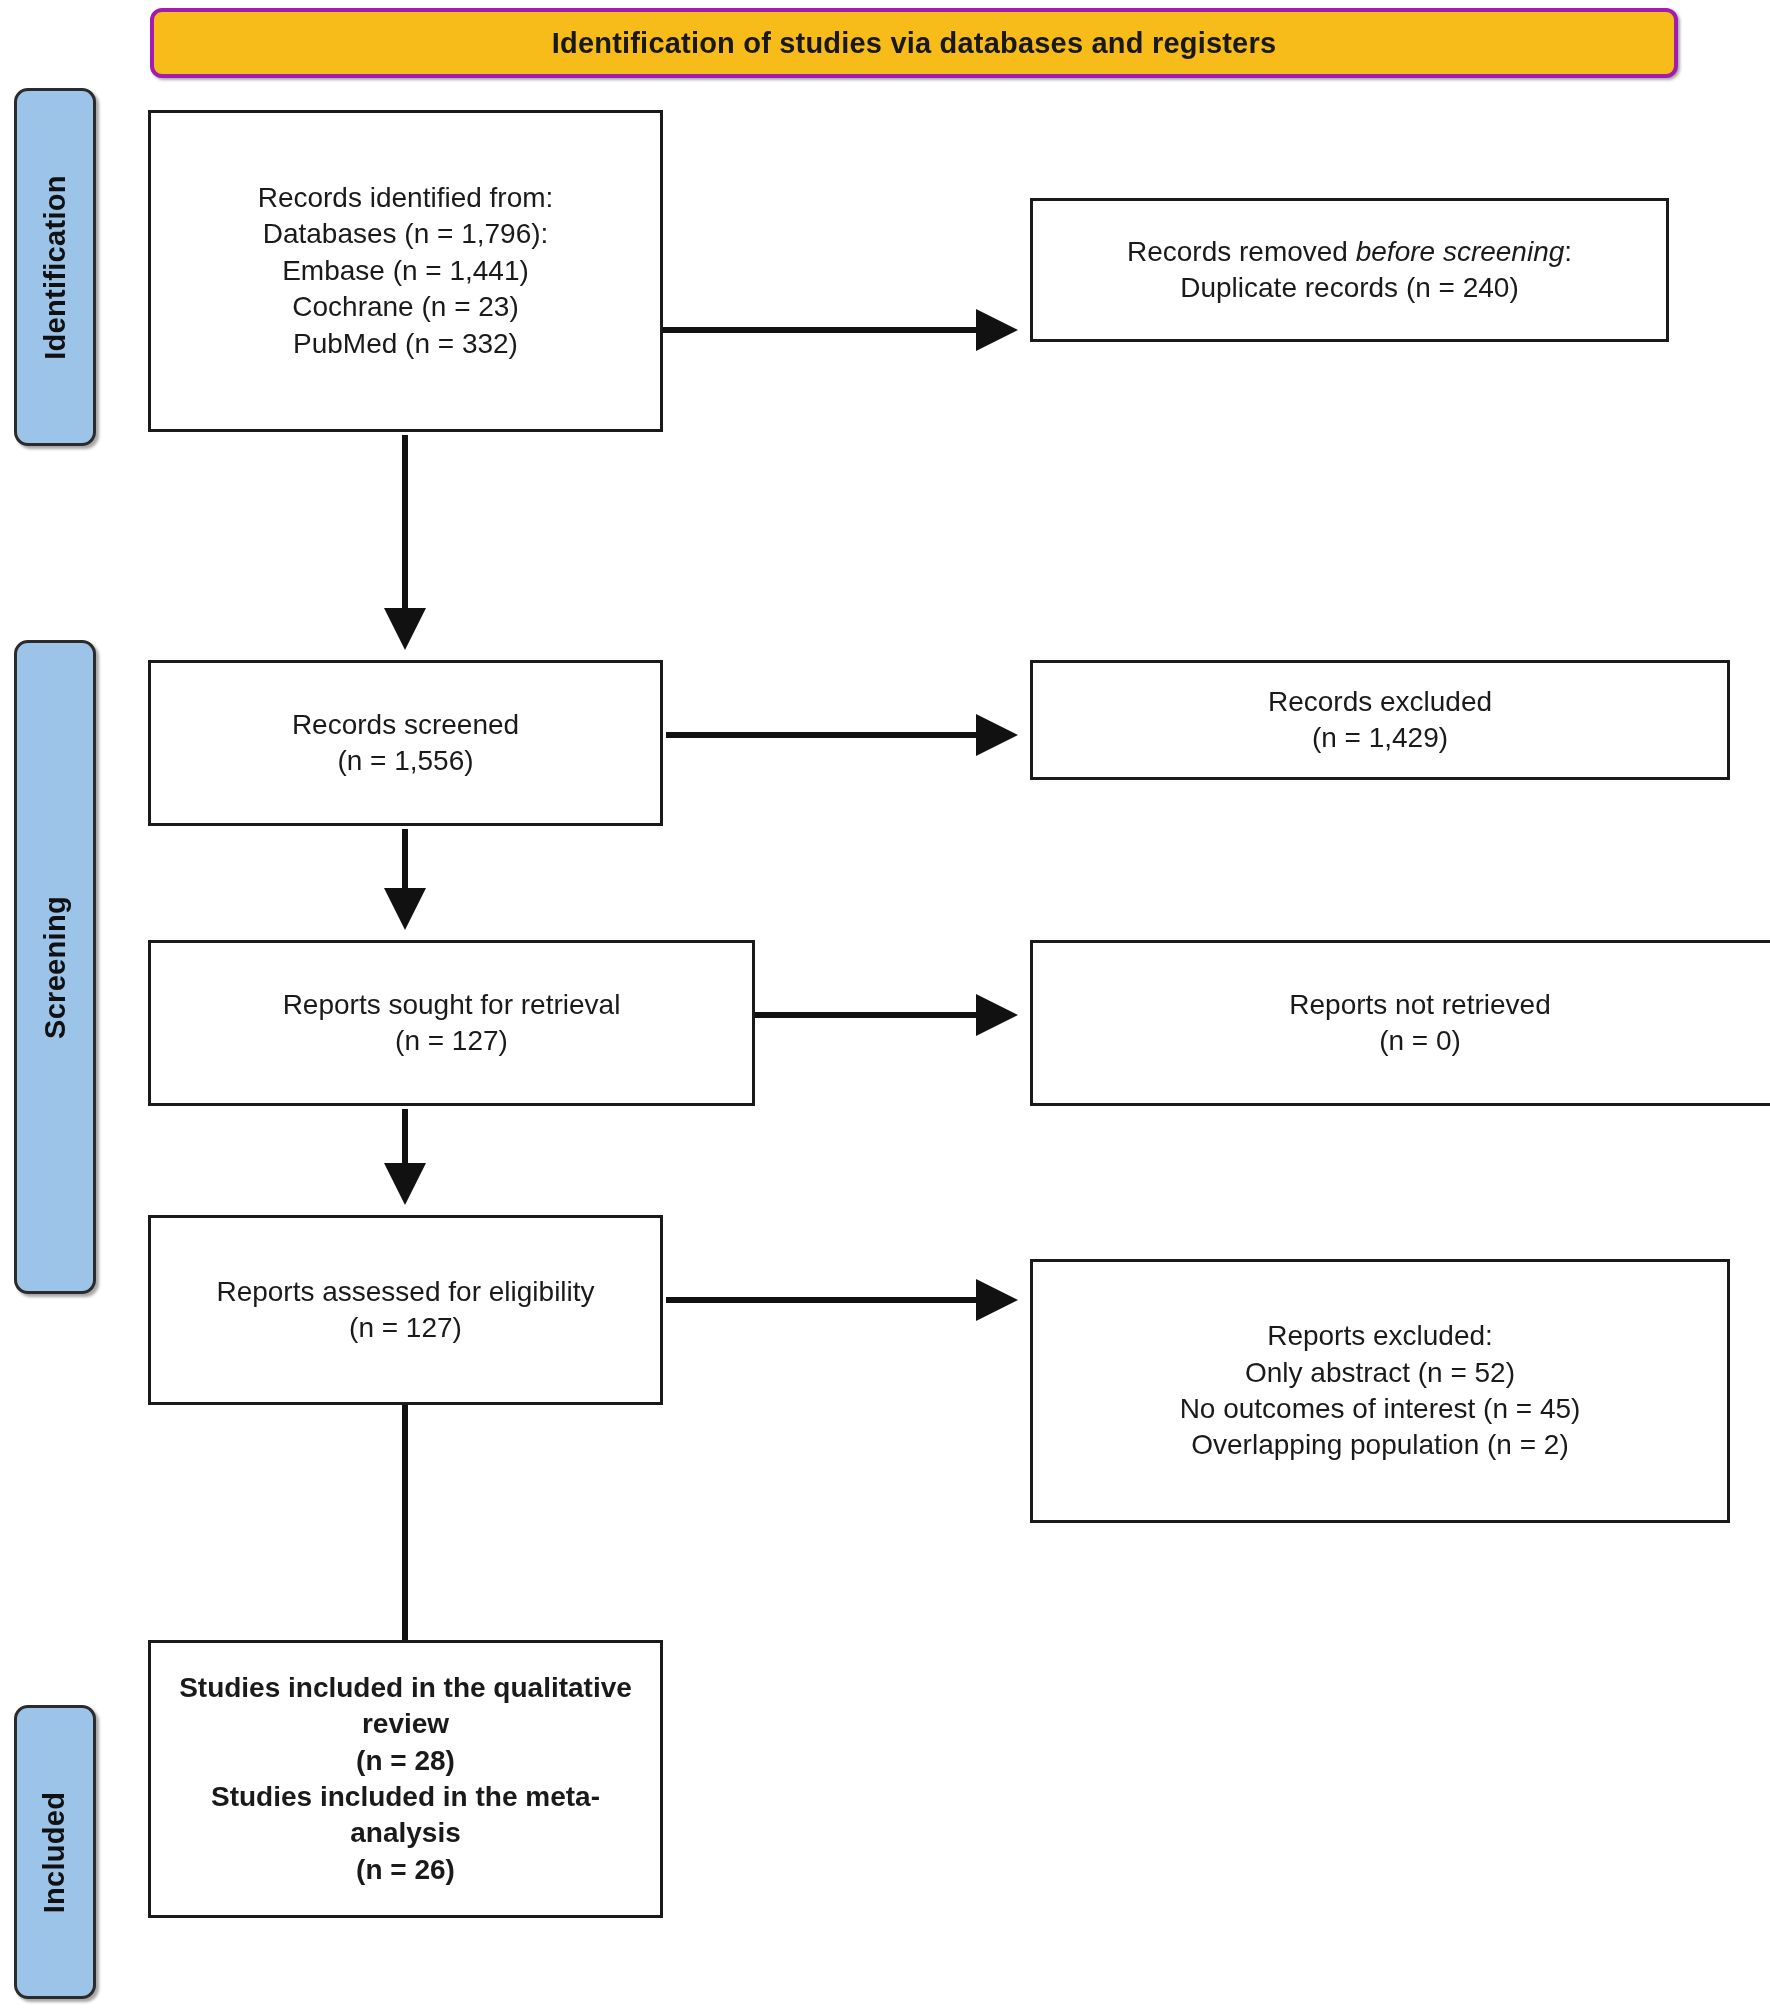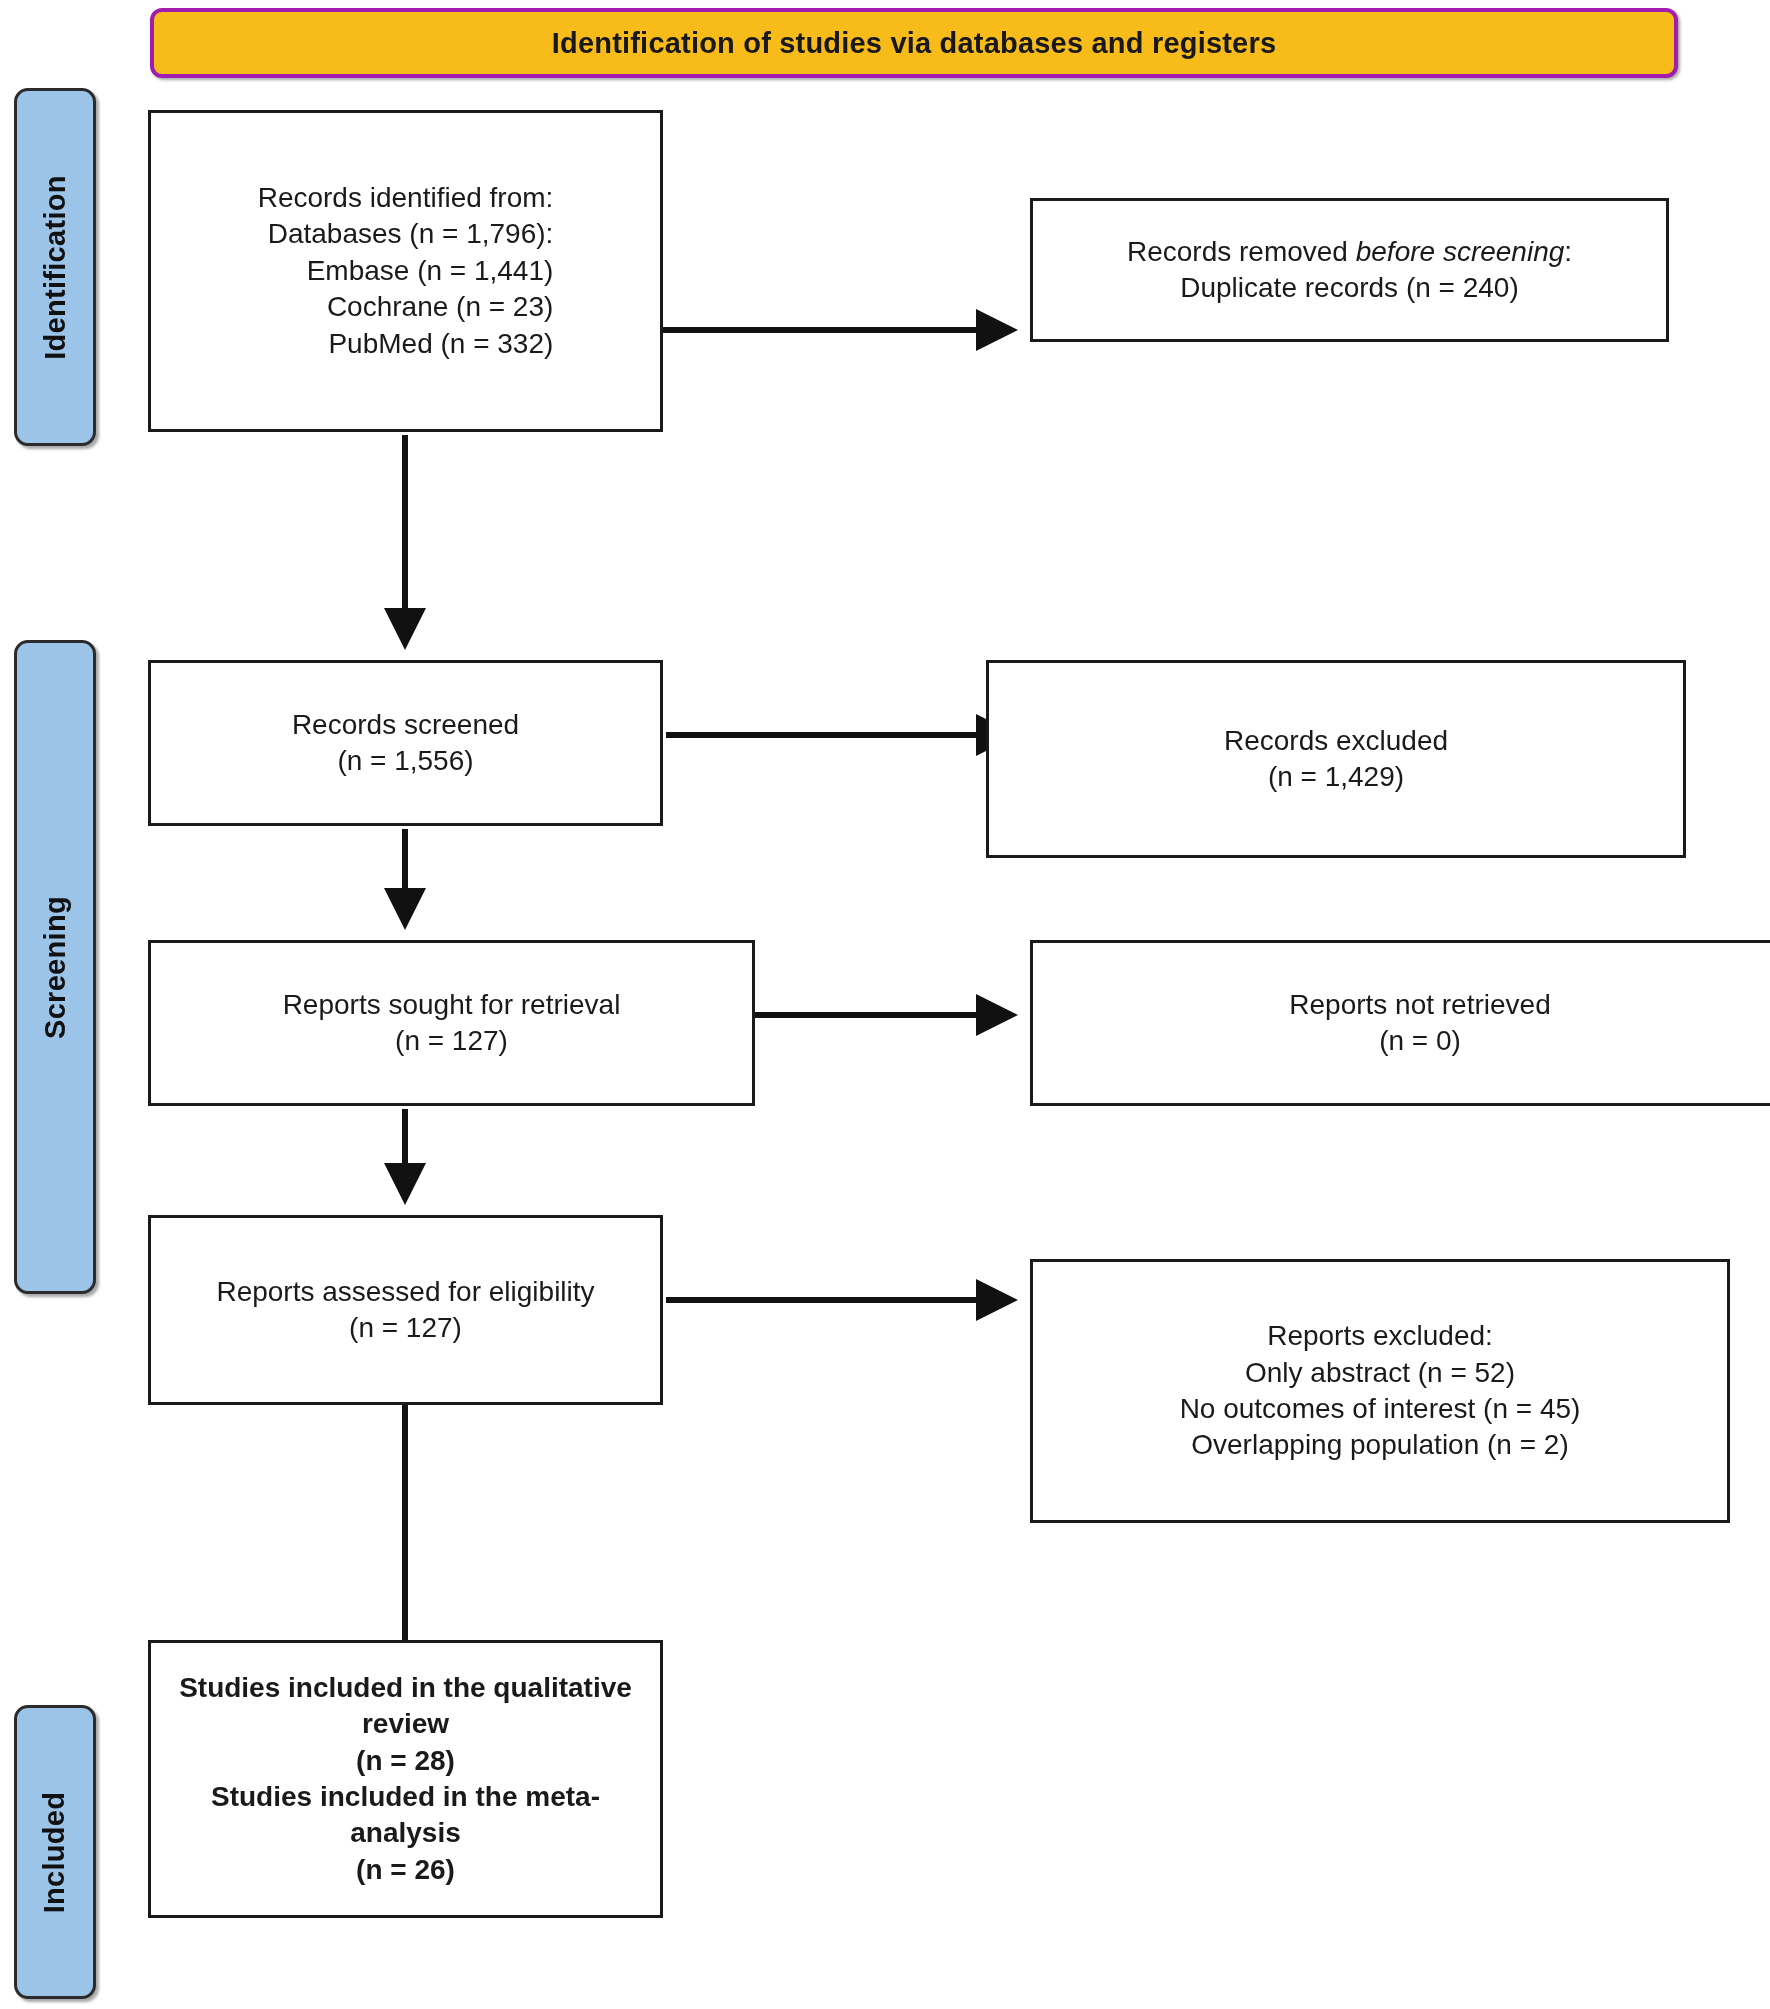--- a/index.html
+++ b/index.html
@@ -77,36 +77,36 @@
     padding: 6px 10px;
   }
   .flow-box .box-text {
     font-size: 28px;
     line-height: 1.30;
     color: #1A1A1A;
     text-align: center;
     white-space: pre-line;
   }
   .flow-box .box-text.left-lines {
-    text-align: right;
+    text-align: center;
   }
   .flow-box .box-text.bold {
     font-weight: bold;
   }
   .flow-box .box-text em {
     font-style: italic;
   }
 
   
   #box-identified   { left: 148px;  top: 110px;  width: 515px; height: 322px; }
   #box-removed      { left: 1030px; top: 198px;  width: 639px; height: 144px; }
 
   
   #box-screened     { left: 148px;  top: 660px;  width: 515px; height: 166px; }
-  #box-excluded     { left: 986px; top: 660px;  width: 700px; height: 198px; }
+  #box-excluded     { left: 1030px; top: 660px;  width: 700px; height: 120px; }
 
   
   #box-sought       { left: 148px;  top: 940px;  width: 607px; height: 166px; }
   #box-notretrieved { left: 1030px; top: 940px;  width: 780px; height: 166px; }
 
   
   #box-assessed     { left: 148px;  top: 1215px; width: 515px; height: 190px; }
   #box-repexcluded  { left: 1030px; top: 1215px; width: 700px; height: 264px; margin-top: 44px; }
 
   

